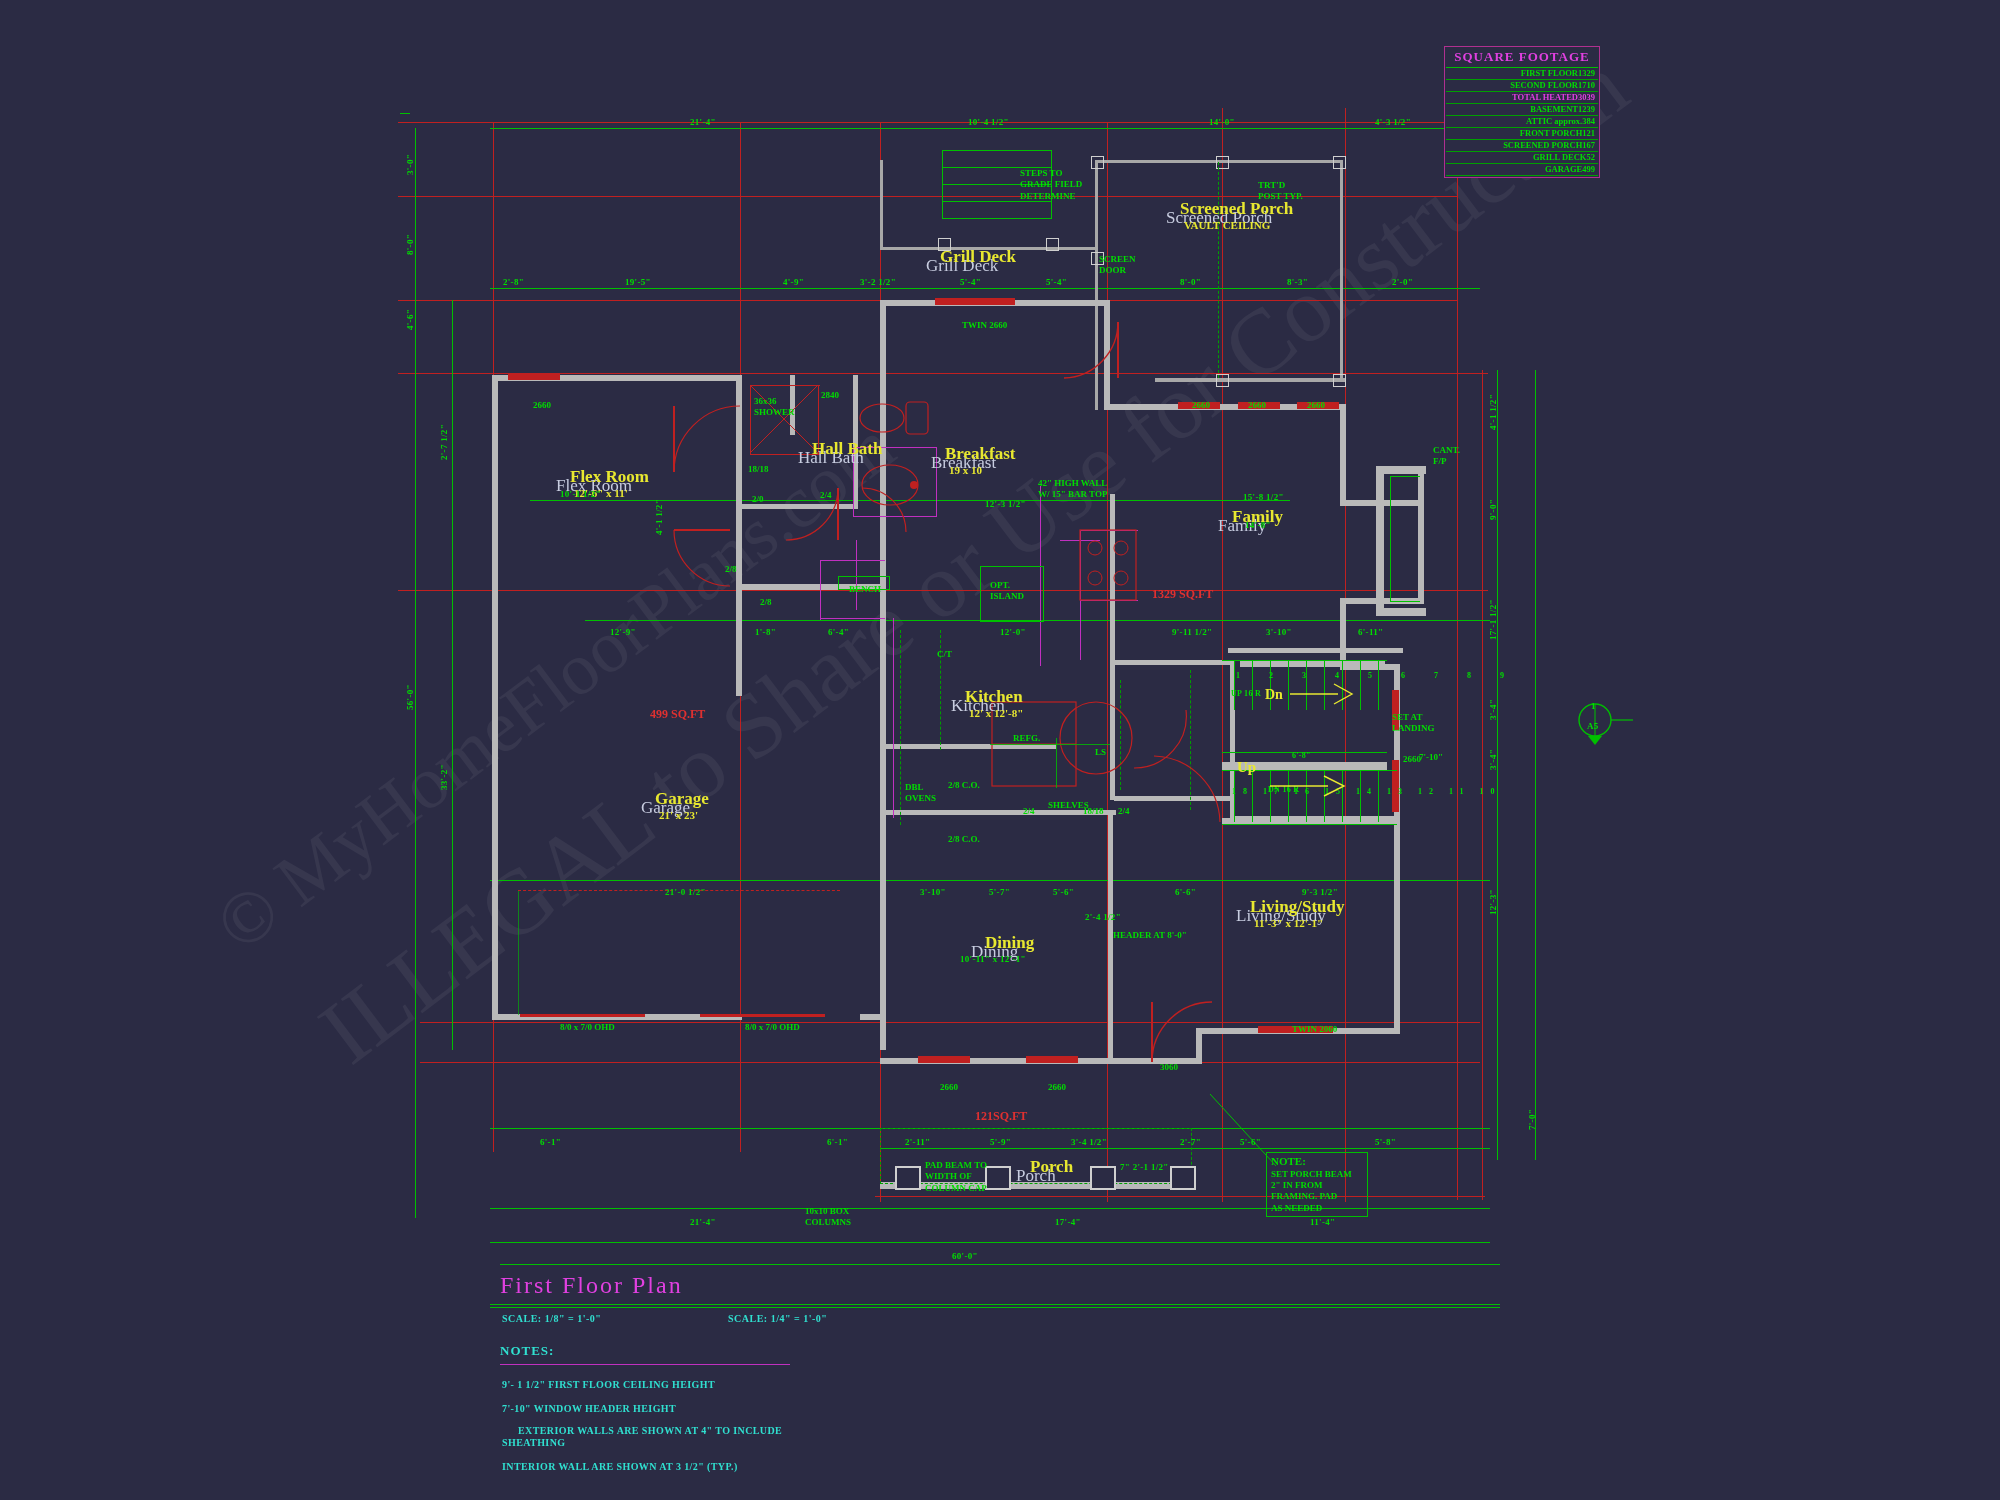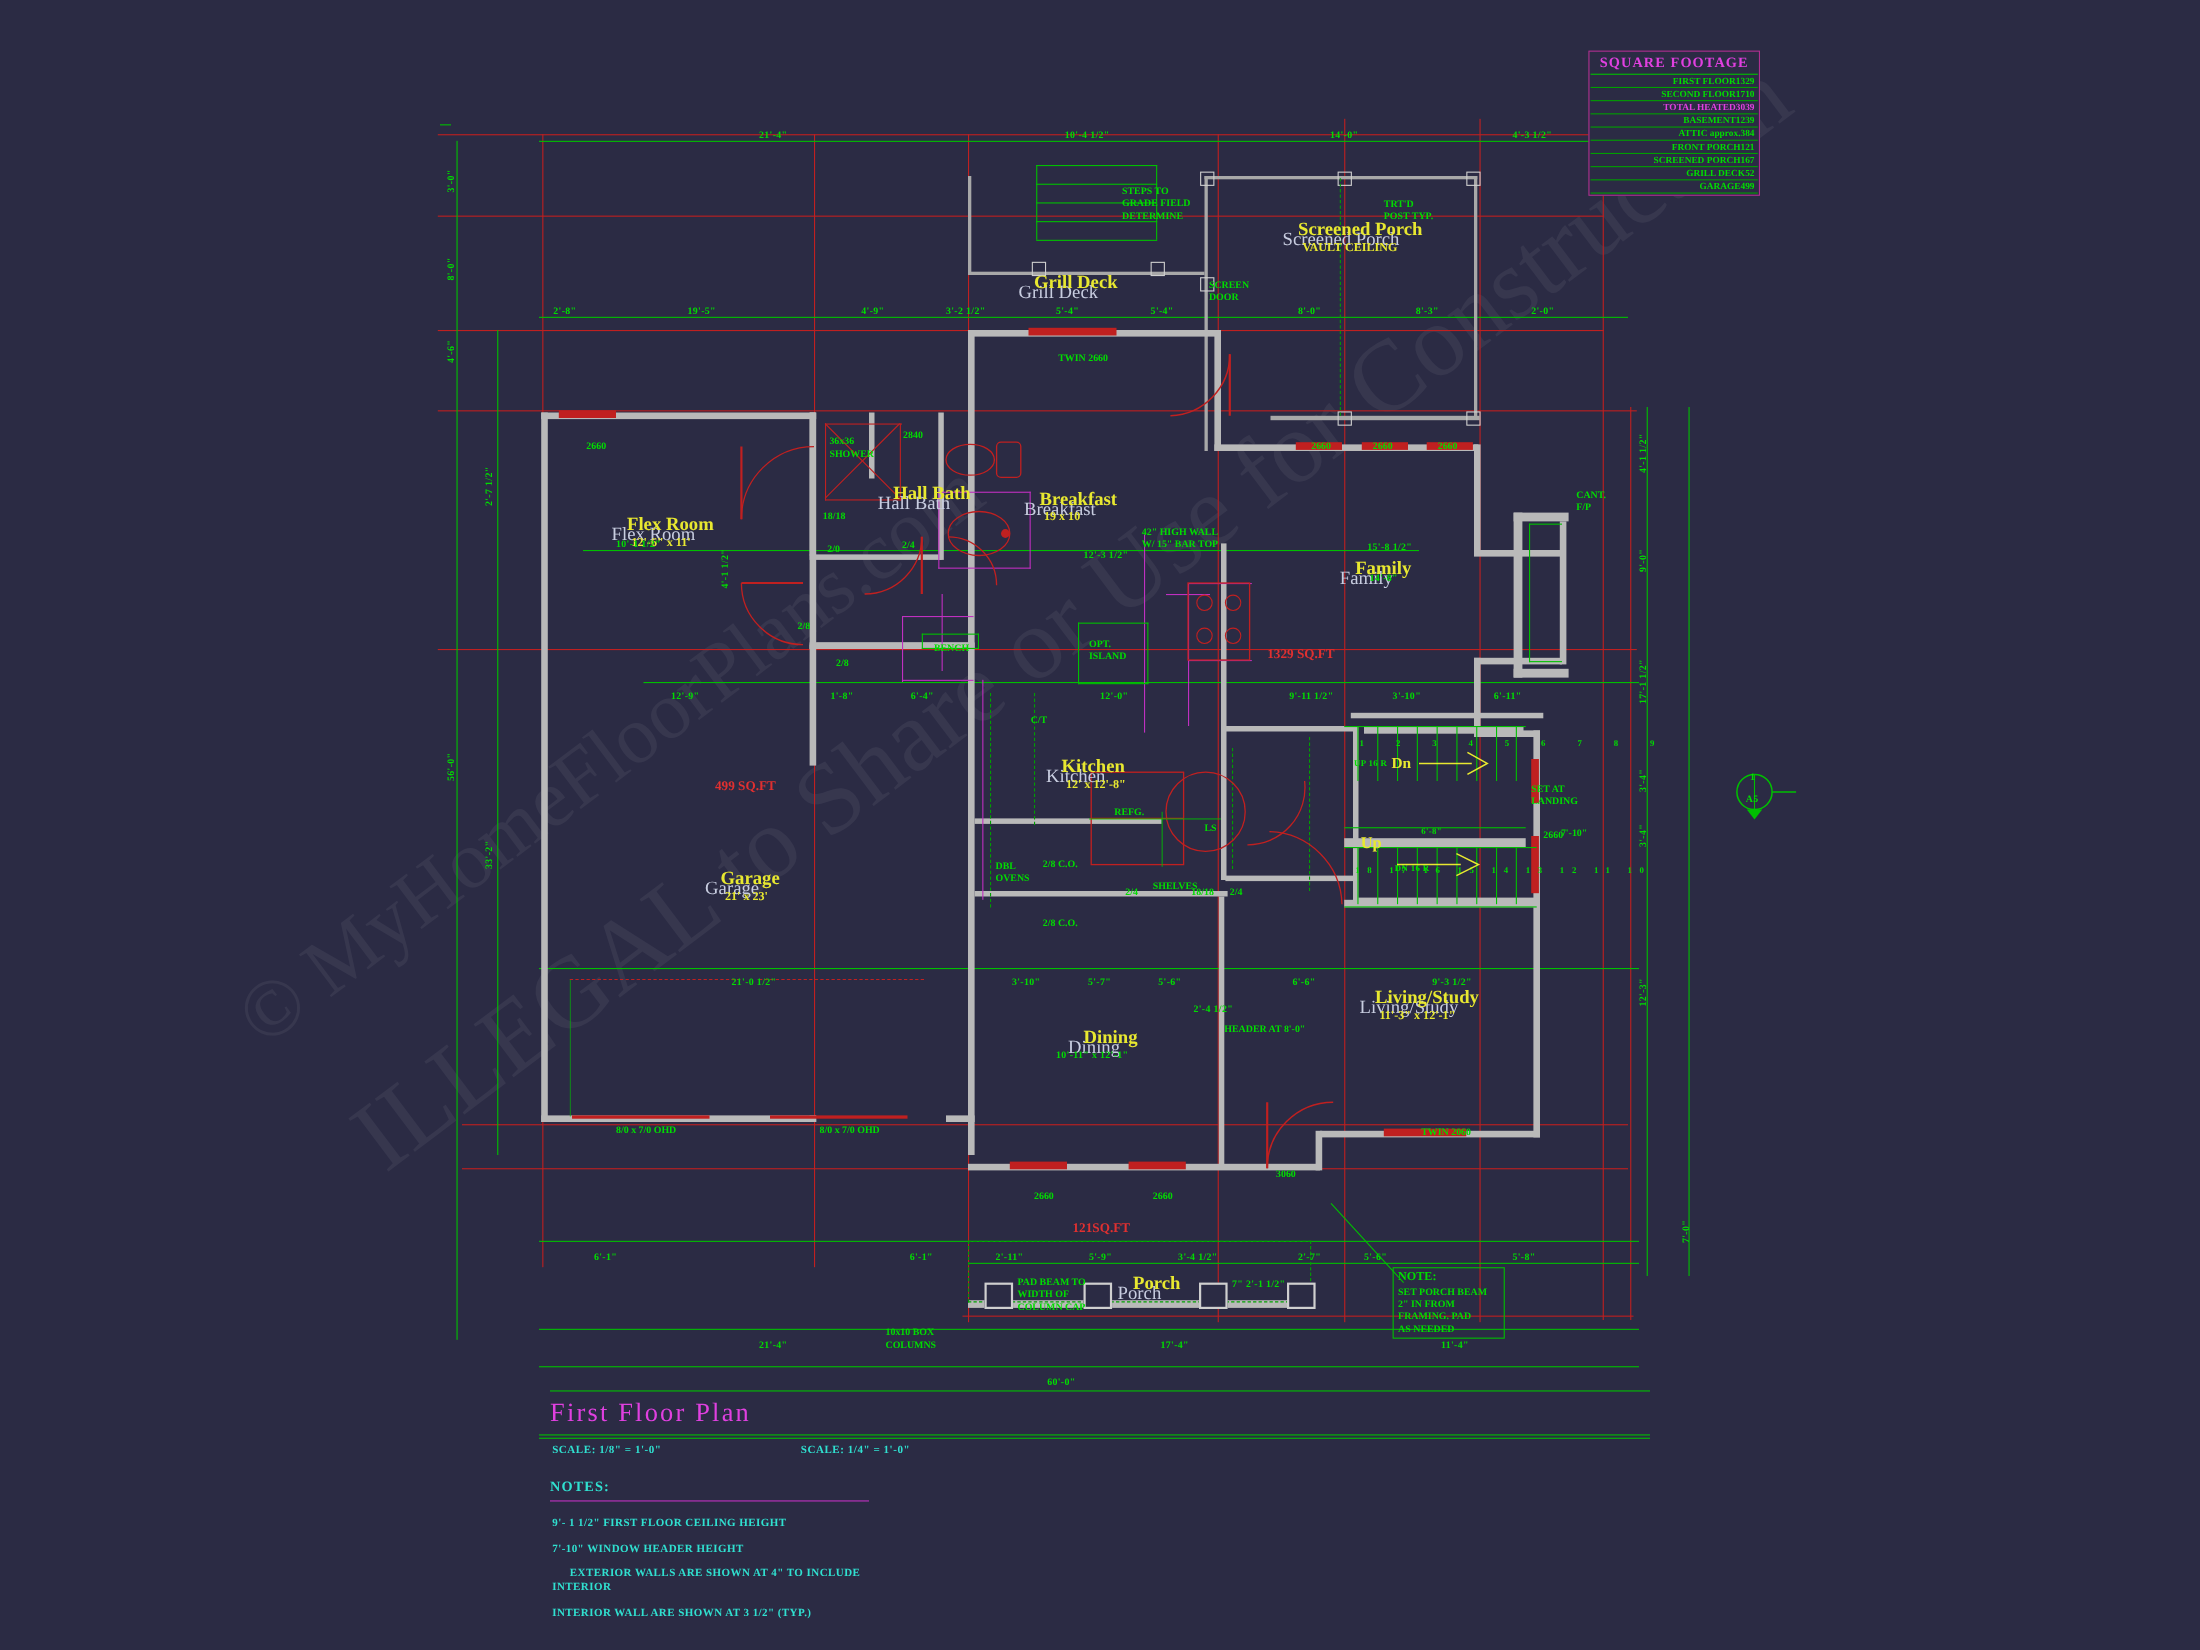--- a/index.html
+++ b/index.html
@@ -415,21 +415,21 @@
     <div class="ttl">First Floor Plan</div>
     <div class="rule" style="left:-10px;top:32px;width:1010px;"></div>
     <div class="rule" style="left:-10px;top:35px;width:1010px;"></div>
     <div class="t scal" style="left:2px;top:42px;">SCALE:  1/8"  =  1'-0"</div>
     <div class="t scal" style="left:228px;top:42px;">SCALE:  1/4"  =  1'-0"</div>
     <div class="t notesHd" style="left:0px;top:72px;">NOTES:</div>
     <div class="rule" style="left:0px;top:92px;width:290px;background:#c030c0;"></div>
     <div class="t noteln" style="left:2px;top:106px;">9'- 1 1/2" FIRST FLOOR CEILING HEIGHT</div>
     <div class="t noteln" style="left:2px;top:130px;">7'-10" WINDOW HEADER HEIGHT</div>
     <div class="t noteln" style="left:2px;top:152px;margin-left:16px;">EXTERIOR WALLS ARE SHOWN AT 4" TO INCLUDE</div>
-    <div class="t noteln" style="left:2px;top:164px;">INTERIOR</div>
+    <div class="t noteln" style="left:2px;top:164px;">SHEATHING</div>
     <div class="t noteln" style="left:2px;top:188px;">INTERIOR WALL ARE SHOWN AT 3 1/2" (TYP.)</div>
   </div>
 
   <div id="layer-rooms">
       <div class="t rmW" style="left: 1166px; top: 209px;">Screened Porch</div>
       <div class="t rmY" style="left: 1180px; top: 200px;">Screened Porch</div>
       <div class="t rmD" style="left: 1184px; top: 220px;">VAULT CEILING</div>
       <div class="t rmW" style="left: 926px; top: 257px;">Grill Deck</div>
       <div class="t rmY" style="left: 940px; top: 248px;">Grill Deck</div>
       <div class="t rmW" style="left: 556px; top: 477px;">Flex Room</div>

